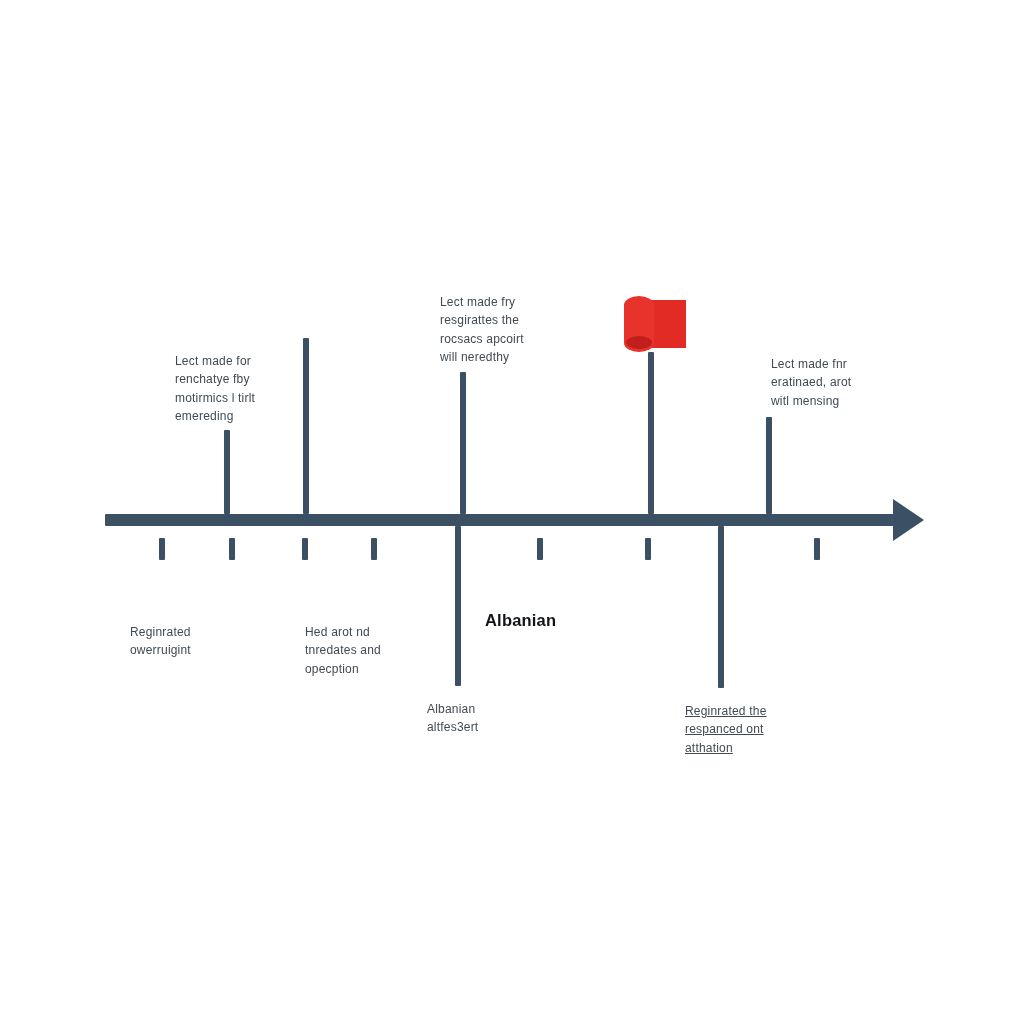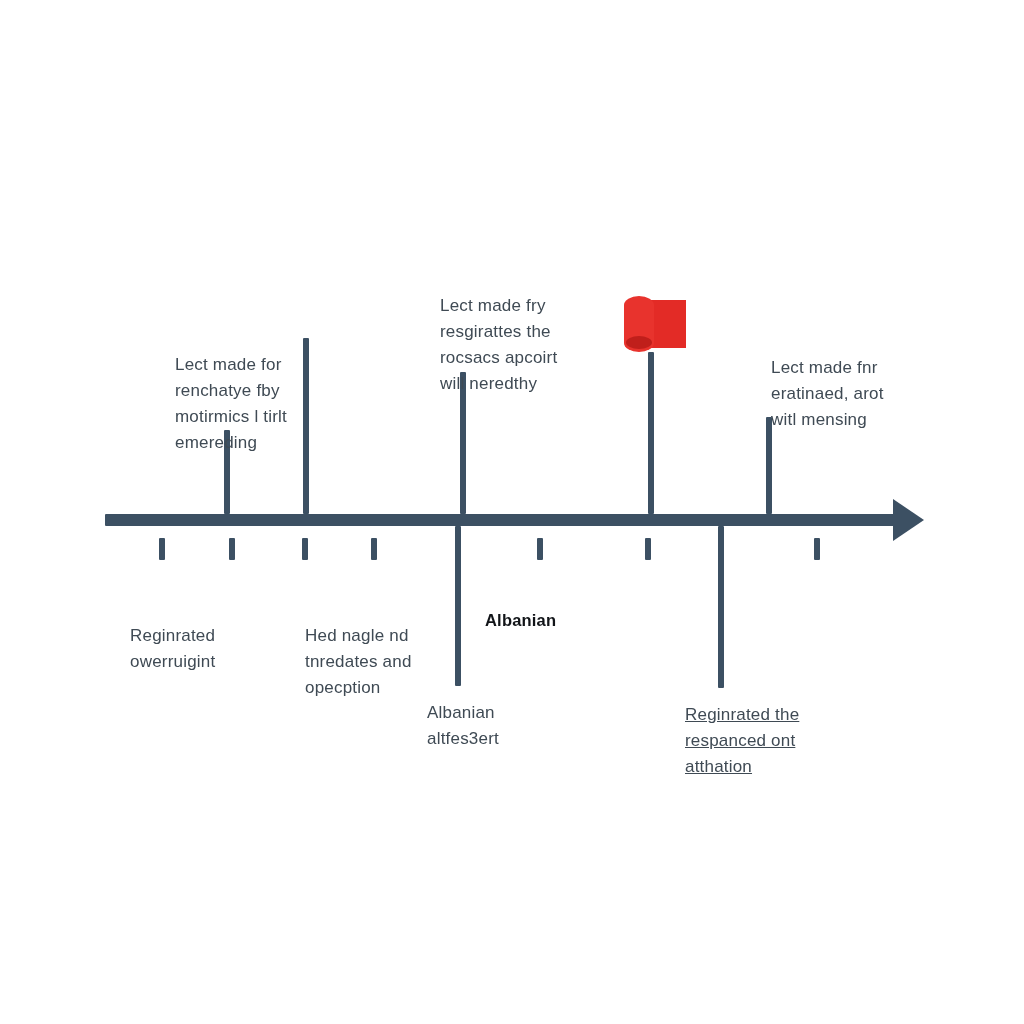--- a/index.html
+++ b/index.html
@@ -52,21 +52,21 @@
     position: absolute;
     width: 6px;
     background: #3c5063;
     border-radius: 1px;
   }
 
   
   .label {
     position: absolute;
     color: #3f4a54;
-    font-size: 17px;
+    font-size: 12px;
     line-height: 1.53;
     letter-spacing: 0.2px;
     white-space: pre-line;
   }
   .label.bold {
     color: #111418;
     font-weight: bold;
     font-size: 16.5px;
   }
 
@@ -148,21 +148,21 @@
 witl mensing</div>
 
   <div class="flag">
     <div class="flag-sheet"></div>
     <div class="flag-roll"></div>
     <div class="flag-roll-inner"></div>
   </div>
 
   <div class="label" style="left:130px; top:623px; width:165px;">Reginrated
 owerruigint</div>
-  <div class="label" style="left:305px; top:623px; width:165px;">Hed nagle nd
+  <div class="label" style="left:305px; top:623px; width:165px;">Hed arot nd
 tnredates and
 opecption</div>
   <div class="label bold" style="left:485px; top:608px; width:180px;">Albanian</div>
   <div class="label" style="left:427px; top:700px; width:160px;">Albanian
 altfes3ert</div>
   <div class="label" style="left:685px; top:702px; width:170px;text-decoration:underline;">Reginrated the
 respanced ont
 atthation</div>
 
 </div>

